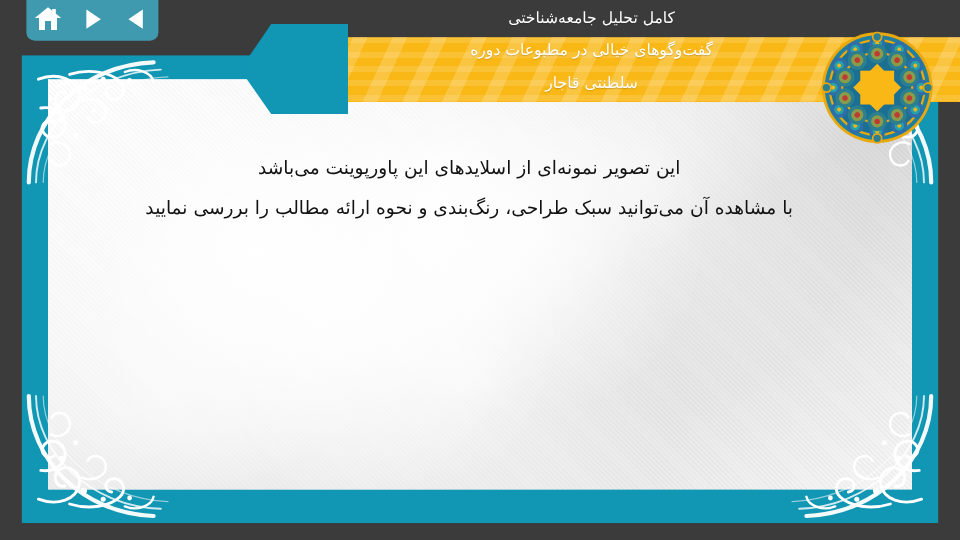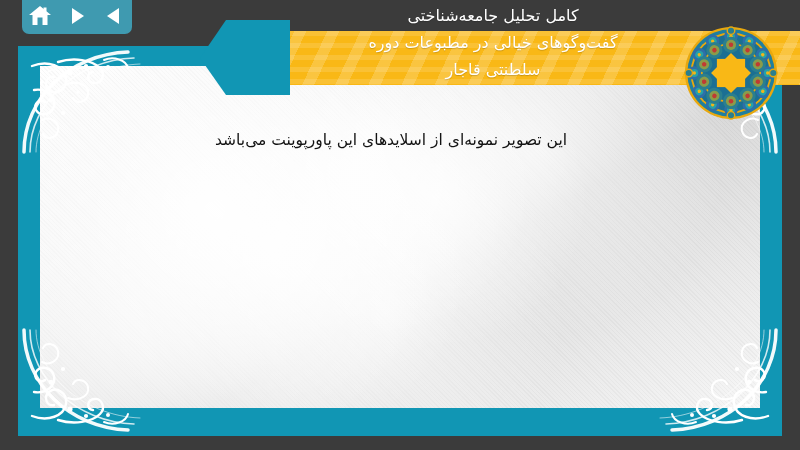--- a/index.html
+++ b/index.html
@@ -143,21 +143,21 @@
     z-index: 2;
   }
   #header-title {
     position: absolute;
     left: 96px;
     right: 110px;
     top: 2px;
     z-index: 4;
     color: #ffffff;
     text-align: center;
-    font-size: 16px;
+    font-size: 13px;
     line-height: 27px;
     direction: rtl;
     text-shadow: 0 1px 1px rgba(0,0,0,.18);
     white-space: pre-line;
   }
 
   
   #medallion {
     position: absolute;
     right: 22px;
@@ -307,20 +307,21 @@
           <circle cx="33" cy="54" r="2.3"></circle>
           <circle cx="68" cy="20" r="2.1"></circle>
           <circle cx="45" cy="67" r="2.1"></circle>
           <circle cx="90" cy="21" r="2"></circle>
         </g>
       </svg>
     </div>
 
     <div id="slide-body">
       <span class="bodyline">این تصویر نمونه‌ای از اسلایدهای این پاورپوینت می‌باشد</span>
+      <span class="bodyline">با مشاهده آن می‌توانید سبک طراحی، رنگ‌بندی و نحوه ارائه مطالب را بررسی نمایید</span>
     </div>
   </div>
 
   <div id="header">
     <div id="header-dark"></div>
     <div id="header-yellow"></div>
     <div id="header-tab"></div>
 
     <div id="header-title">کامل تحلیل جامعه‌شناختی
 گفت‌وگوهای خیالی در مطبوعات دوره

